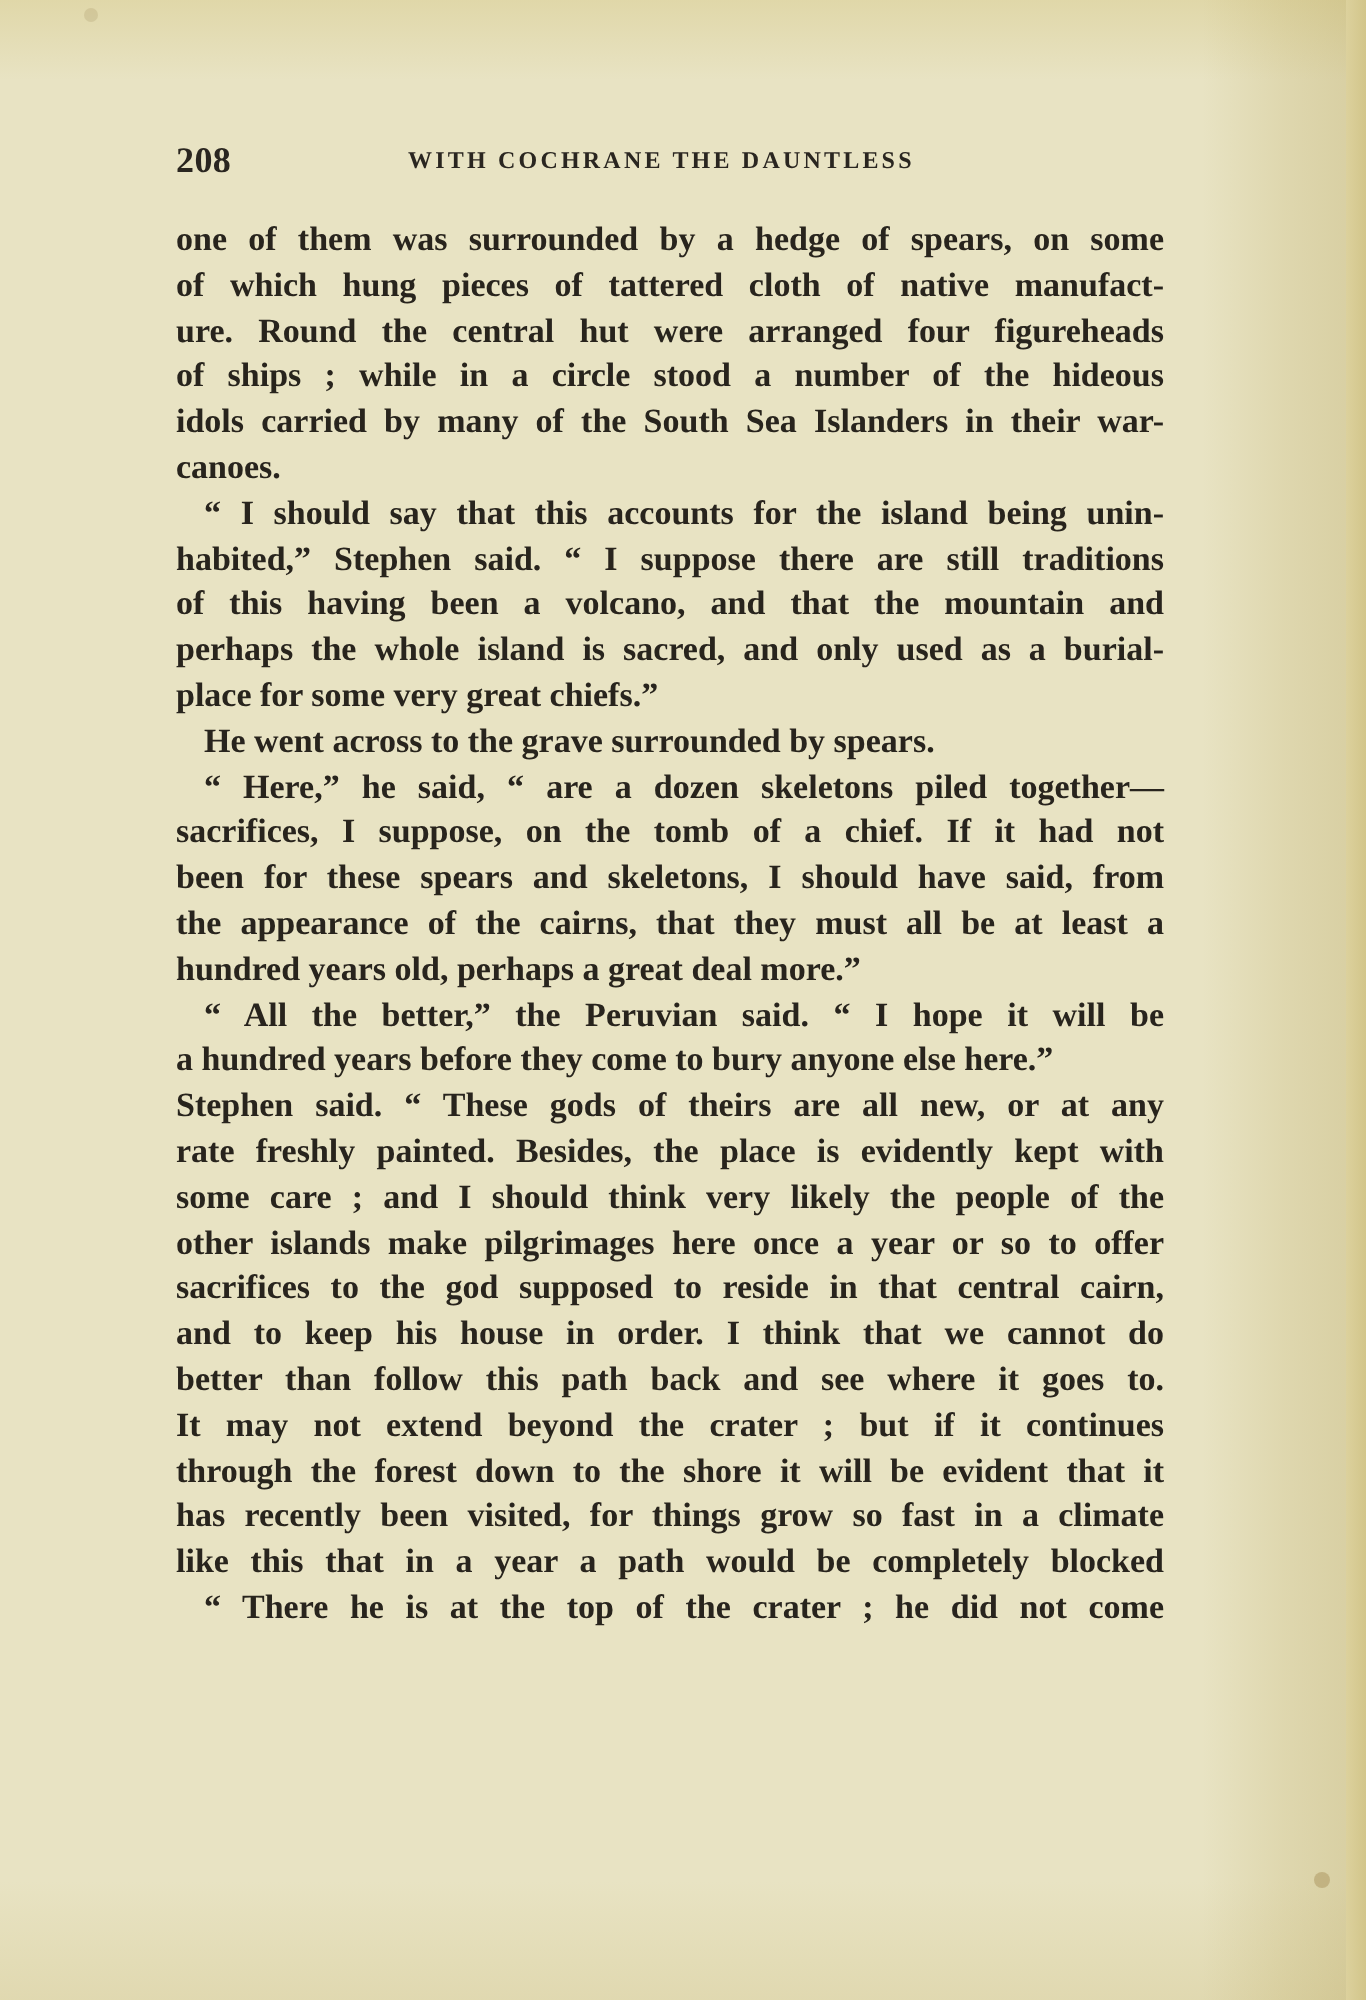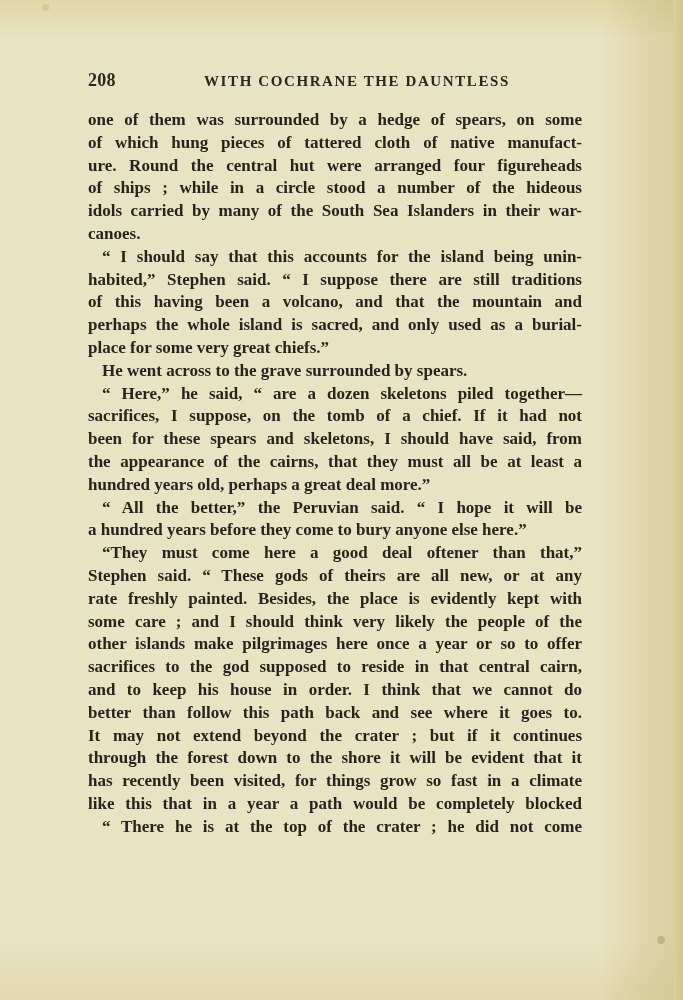--- a/index.html
+++ b/index.html
@@ -46,21 +46,21 @@
       position: absolute;
       left: 0;
       top: 0;
       font-size: 18px;
       letter-spacing: 0.2px;
     }
     .running-title {
       position: absolute;
       left: 116px;
       top: 3px;
-      font-size: 15px;
+      font-size: 12px;
       letter-spacing: 1.6px;
     }
     .body-text {
       position: absolute;
       left: 88px;
       top: 109px;
       width: 494px;
       font-family: "Liberation Serif", serif;
       font-size: 17px;
       line-height: 22.8px;
@@ -111,21 +111,20 @@
       <span class="line">perhaps the whole island is sacred, and only used as a burial-</span>
       <span class="line last">place for some very great chiefs.”</span>
       <span class="line indent last">He went across to the grave surrounded by spears.</span>
       <span class="line indent">“ Here,” he said, “ are a dozen skeletons piled together—</span>
       <span class="line">sacrifices, I suppose, on the tomb of a chief.  If it had not</span>
       <span class="line">been for these spears and skeletons, I should have said, from</span>
       <span class="line">the appearance of the cairns, that they must all be at least a</span>
       <span class="line last">hundred years old, perhaps a great deal more.”</span>
       <span class="line indent">“ All the better,” the Peruvian said.  “ I hope it will be</span>
       <span class="line last">a hundred years before they come to bury anyone else here.”</span>
-      <span class="line indent">“They must come here a good deal oftener than that,”</span>
       <span class="line">Stephen said.  “ These gods of theirs are all new, or at any</span>
       <span class="line">rate freshly painted.  Besides, the place is evidently kept with</span>
       <span class="line">some care ; and I should think very likely the people of the</span>
       <span class="line">other islands make pilgrimages here once a year or so to offer</span>
       <span class="line">sacrifices to the god supposed to reside in that central cairn,</span>
       <span class="line">and to keep his house in order.  I think that we cannot do</span>
       <span class="line">better than follow this path back and see where it goes to.</span>
       <span class="line">It may not extend beyond the crater ; but if it continues</span>
       <span class="line">through the forest down to the shore it will be evident that it</span>
       <span class="line">has recently been visited, for things grow so fast in a climate</span>

